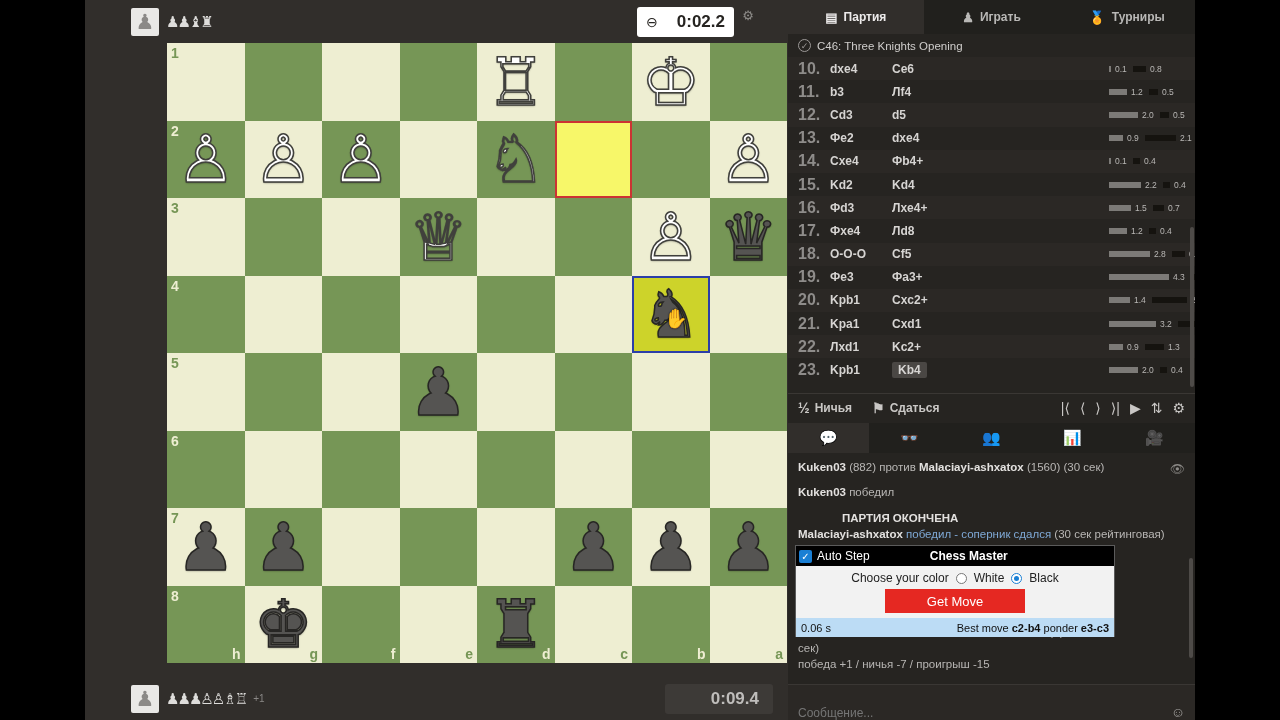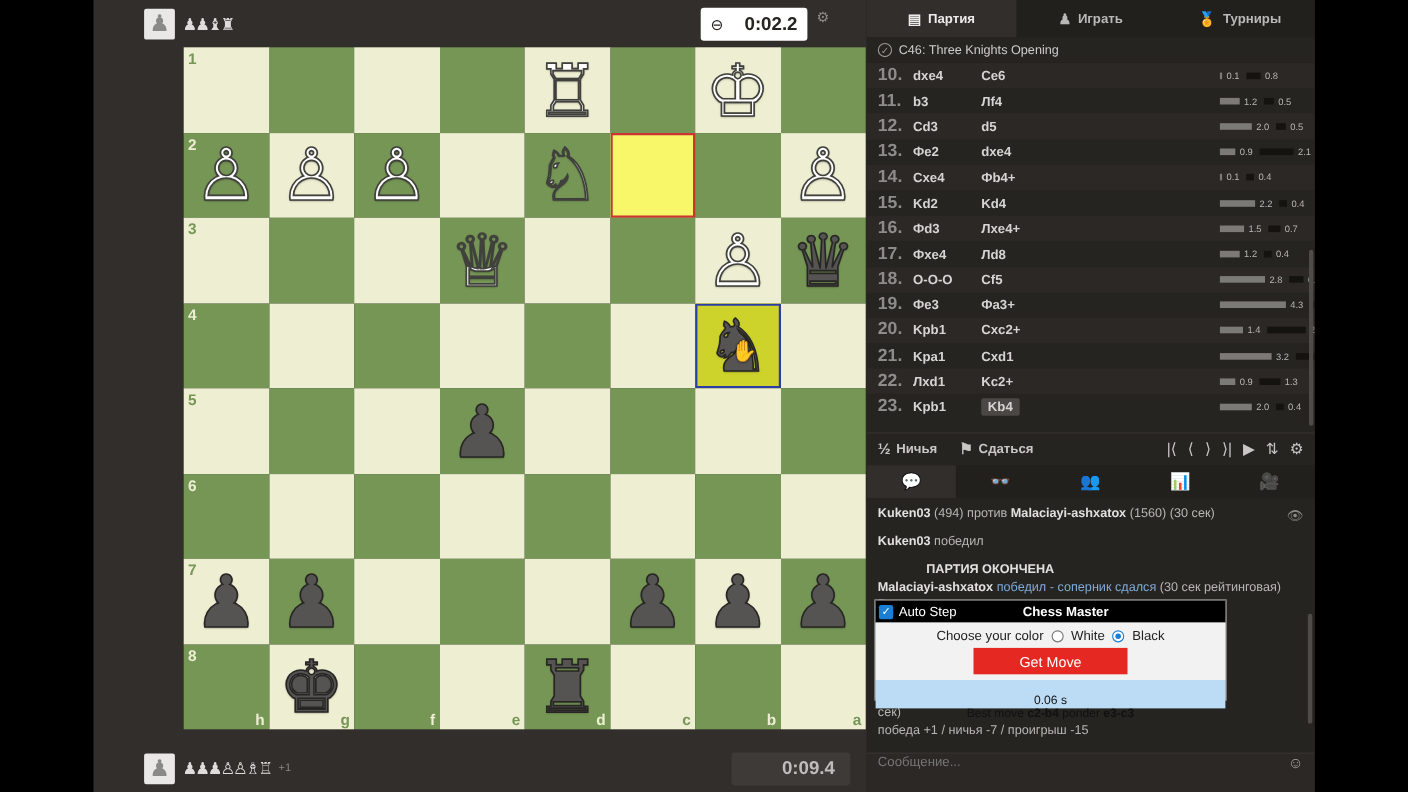--- a/index.html
+++ b/index.html
@@ -164,21 +164,21 @@
     line-height: 1.42; overflow: hidden;
   }
   .chat b { color: #e3e1df; }
   .chat .link { color: #7fa9d6; }
   .chat .hdr { color: #e3e1df; font-weight: bold; padding-left: 44px; }
   .eye-ico { position: absolute; right: 10px; top: 8px; font-size: 12px; color: #8d8b88; }
   .chat-scroll { position: absolute; right: 2px; top: 105px; width: 4px;
     height: 100px; background: #4e4b48; border-radius: 2px; }
 
   .msgbar {
-    flex: 0 0 36px; height: 36px; display: flex; align-items: flex-start;
+    flex: 0 0 36px; height: 36px; display: flex; align-items: flex-end;
     background: #2b2825; border-top: 1px solid #3a3734; padding: 0 10px;
   }
   .msgbar input {
     flex: 1; background: transparent; border: none; outline: none;
     color: #b8b6b4; font-size: 12px; font-family: "Liberation Sans", sans-serif;
   }
   .smiley { font-size: 14px; color: #a9a7a5; }
 
   
   .dialog {
@@ -202,21 +202,21 @@
   .radio.on { border-color: #1a7fd4; }
   .radio.on::after { content:''; position:absolute; left:2px; top:2px;
     width:5px; height:5px; border-radius:50%; background:#1a7fd4; }
   .getmove {
     display: block; margin: 4px auto 0 auto; width: 140px; height: 24px;
     background: #e52822; color: #fff; border: none; font-size: 13px;
     cursor: pointer; font-family: "Liberation Sans", sans-serif;
   }
   .dlg-status {
     height: 19px; background: #bcdcf5; display: flex; align-items: center;
-    justify-content: space-between; padding: 13px 5px; font-size: 11px; color: #111; flex-direction: column;
+    justify-content: space-between; padding: 0 5px; font-size: 11px; color: #111;
   }
   .dlg-status b { font-weight: bold; }
 </style>
 </head>
 <body>
 
 <div id="root">
   <div class="app">
 
     <div class="board-col">
@@ -654,21 +654,21 @@
             <span>📊</span>
           </div>
         <div class="ct">
             <span>🎥</span>
           </div>
       </div>
 
       <div class="chat">
         <span class="eye-ico">👁</span>
         <div>
-          <b>Kuken03</b><span> (494) против </span><b>Malaciayi-ashxatox</b><span> (1560) (30 сек)</span>
+          <b>Kuken03</b><span> (882) против </span><b>Malaciayi-ashxatox</b><span> (1560) (30 сек)</span>
         </div>
         <div style="height:9px"></div>
         <div>
           <b>Kuken03</b><span> победил</span>
         </div>
         <div style="height:9px"></div>
         <div class="hdr">ПАРТИЯ ОКОНЧЕНА</div>
         <div>
           <b>Malaciayi-ashxatox</b><span class="link"> победил - соперник сдался</span><span> (30 сек рейтинговая)</span>
         </div>

